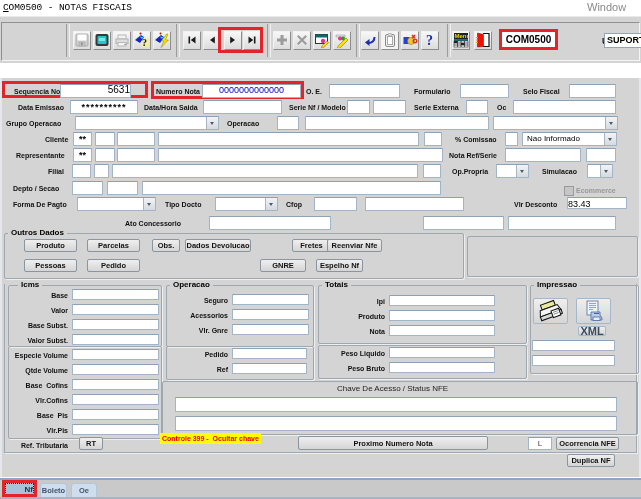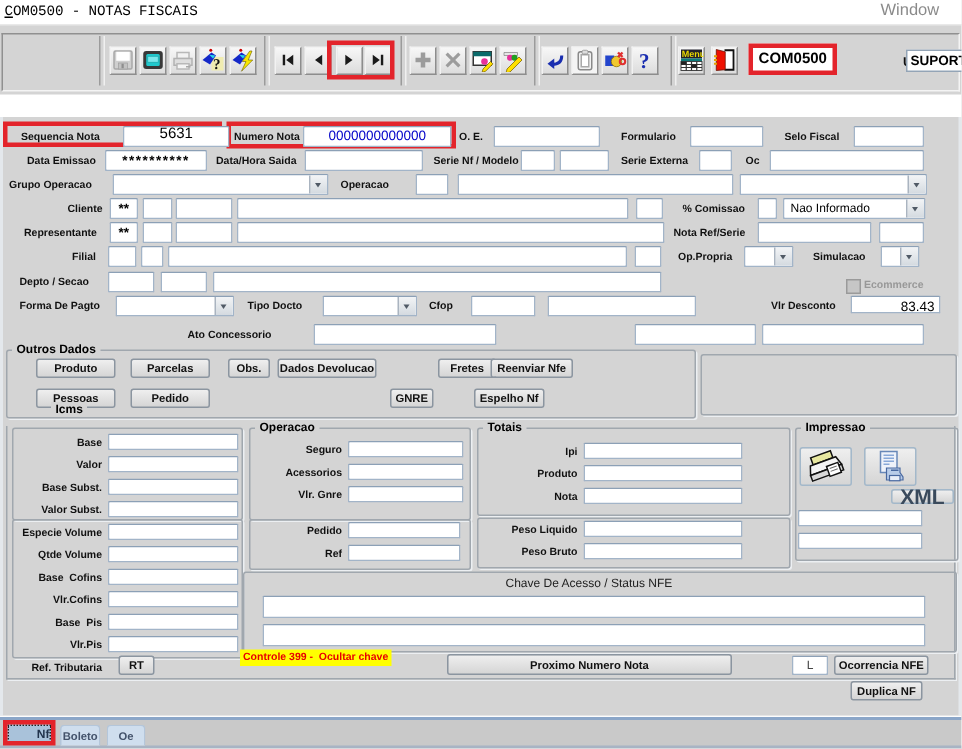--- a/index.html
+++ b/index.html
@@ -184,21 +184,21 @@
 <div class="lbl" style="left:569px;top:36px;font-size:8.5px;padding-left:33px;">Usuario</div>
 <div class="abs" style="left:604px;top:33px;width:41px;height:13px;background:#fff;border:1px solid #93a4b6;overflow:hidden;font-size:9px;font-weight:bold;line-height:13px;padding-left:2px;">SUPORTE</div>
 
 
 <div class="abs" style="left:0;top:78px;width:641px;height:400px;background:#d4d4d4;border-left:2px solid #e4e8ec;border-right:2px solid #e4e8ec;box-sizing:border-box;"></div>
 <div id="form">
 
   <div class="redbox" style="left:2px;top:81px;width:146px;height:17px;"></div>
   <div class="redbox" style="left:151px;top:81px;width:153px;height:18px;"></div>
   <div class="lbl" style="left:14px;top:87px;">Sequencia Nota</div>
-  <div class="fld" style="left:82px;top:84px;width:69px;font-size:10px;text-align:center;line-height:10px;">5631</div>
+  <div class="fld" style="left:60px;top:84px;width:69px;font-size:10px;text-align:right;line-height:10px;">5631</div>
   <div class="lbl" style="left:156px;top:87px;">Numero Nota</div>
   <div class="fld" style="left:202px;top:84px;width:97px;font-size:9px;color:#0000c8;text-align:center;line-height:11px;">0000000000000</div>
   <div class="lbl" style="left:306px;top:87px;">O. E.</div>
   <div class="fld" style="left:329px;top:84px;width:69px;"></div>
   <div class="lbl" style="left:414px;top:87px;">Formulario</div>
   <div class="fld" style="left:460px;top:84px;width:47px;"></div>
   <div class="lbl" style="left:523px;top:87px;">Selo Fiscal</div>
   <div class="fld" style="left:569px;top:84px;width:45px;"></div>
 
   <div class="lbl" style="left:18px;top:103px;">Data Emissao</div>
@@ -269,44 +269,44 @@
         <span class="arr"></span>
       </div>
   <div class="lbl" style="left:165px;top:200px;">Tipo Docto</div>
   <div class="fld dd" style="left:215px;top:197px;width:61px;">
         <span class="arr"></span>
       </div>
   <div class="lbl" style="left:286px;top:200px;">Cfop</div>
   <div class="fld" style="left:314px;top:197px;width:41px;"></div>
   <div class="fld" style="left:365px;top:197px;width:97px;"></div>
   <div class="lbl" style="left:514px;top:200px;">Vlr Desconto</div>
-  <div class="fld" style="left:567px;top:197px;width:60px;font-size:9px;text-align:right;line-height:13px;padding-right:3px;box-sizing:border-box;">83.43</div>
+  <div class="fld" style="left:567px;top:197px;width:60px;font-size:9px;text-align:left;line-height:13px;padding-right:3px;box-sizing:border-box;">83.43</div>
 
   <div class="lbl" style="left:125px;top:219px;">Ato Concessorio</div>
   <div class="fld" style="left:209px;top:216px;width:120px;"></div>
   <div class="fld" style="left:423px;top:216px;width:79px;"></div>
   <div class="fld" style="left:508px;top:216px;width:106px;"></div>
 
   <div class="grp" style="left:4px;top:233px;width:458px;height:44px;"></div>
   <div class="glab" style="left:8px;top:228px;">Outros Dados</div>
   <div class="grp" style="left:467px;top:236px;width:169px;height:39px;"></div>
   <div class="btn" style="left:24px;top:239px;width:53px;height:13px;line-height:12px;">Produto</div>
   <div class="btn" style="left:87px;top:239px;width:53px;height:13px;line-height:12px;">Parcelas</div>
   <div class="btn" style="left:152px;top:239px;width:28px;height:13px;line-height:12px;">Obs.</div>
   <div class="btn" style="left:185px;top:239px;width:66px;height:13px;line-height:12px;">Dados Devolucao</div>
   <div class="btn" style="left:260px;top:239px;width:39px;height:13px;line-height:12px;margin-left:32px;">Fretes</div>
   <div class="btn" style="left:327px;top:239px;width:55px;height:13px;line-height:12px;">Reenviar Nfe</div>
   <div class="btn" style="left:24px;top:259px;width:53px;height:13px;line-height:12px;">Pessoas</div>
   <div class="btn" style="left:87px;top:259px;width:53px;height:13px;line-height:12px;">Pedido</div>
-  <div class="btn" style="left:260px;top:259px;width:29px;height:13px;line-height:12px;">GNRE</div>
+  <div class="btn" style="left:260px;top:259px;width:46px;height:13px;line-height:12px;">GNRE</div>
   <div class="btn" style="left:316px;top:259px;width:47px;height:13px;line-height:12px;">Espelho Nf</div>
   <div class="abs" style="left:4px;top:284px;width:633px;height:169px;border:1px solid #a0a7ae;border-top:none;box-shadow:1px 1px 0 #eceff2;box-sizing:border-box;"></div>
 
   <div class="grp" style="left:8px;top:285px;width:152px;height:60px;"></div>
-  <div class="glab" style="left:18px;top:268px;margin-left:16px;">Icms</div>
+  <div class="glab" style="left:18px;top:280px;">Icms</div>
   <div class="rlab" style="left:8px;top:291px;width:60px;">Base</div>
   <div class="fld sf" style="left:72px;top:289px;width:85px;"></div>
   <div class="rlab" style="left:8px;top:306px;width:60px;">Valor</div>
   <div class="fld sf" style="left:72px;top:304px;width:85px;"></div>
   <div class="rlab" style="left:8px;top:321px;width:60px;">Base Subst.</div>
   <div class="fld sf" style="left:72px;top:319px;width:85px;"></div>
   <div class="rlab" style="left:8px;top:336px;width:60px;">Valor Subst.</div>
   <div class="fld sf" style="left:72px;top:334px;width:85px;"></div>
 
   <div class="grp" style="left:8px;top:346px;width:152px;height:91px;"></div>
@@ -368,21 +368,21 @@
       </div>
   <div class="btn" style="left:576px;top:298px;width:35px;height:26px;border-color:#a3b8ca;">
         <svg width="24" height="22" viewBox="0 0 24 22" style="margin:1px auto">
           <rect x="5" y="1" width="11" height="14" fill="#eef2fa" stroke="#6888b8"></rect>
           <path d="M7 3.5h7M7 5.5h7M7 7.5h7M7 9.5h4" stroke="#88a8d8" stroke-width="1"></path>
           <path d="M9 12h9v3l2 3v2H9z" fill="#b8cce8" stroke="#4868a0" stroke-width=".8"></path>
           <rect x="11" y="17" width="7" height="3.5" fill="#e8eef8" stroke="#4868a0" stroke-width=".8"></rect>
           <path d="M12 13.5h5" stroke="#4868a0"></path>
         </svg>
       </div>
-  <div class="btn" style="left:578px;top:326px;width:42px;height:10px;font-size:14px;line-height:9px;border-color:#a3b8ca;color:#3a4a5c;margin-left:16px;">XML</div>
+  <div class="btn" style="left:578px;top:326px;width:28px;height:10px;font-size:11px;line-height:9px;border-color:#a3b8ca;color:#3a4a5c;">XML</div>
   <div class="fld sf" style="left:532px;top:340px;width:81px;"></div>
   <div class="fld sf" style="left:532px;top:355px;width:81px;"></div>
 
   <div class="grp" style="left:162px;top:381px;width:474px;height:52px;"></div>
   <div class="lbl" style="left:337px;top:384px;font-size:8px;font-weight:normal;color:#222;">Chave De Acesso / Status NFE</div>
   <div class="fld" style="left:175px;top:397px;width:440px;height:13px;"></div>
   <div class="fld" style="left:175px;top:416px;width:440px;height:13px;"></div>
 
   <div class="abs" style="left:160px;top:433px;width:101px;height:11px;background:#ffff00;font-size:7px;font-weight:bold;color:#e80000;line-height:11px;padding-left:2px;box-sizing:border-box;white-space:nowrap;">Controle 399 -&nbsp; Ocultar chave</div>
   <div class="btn" style="left:298px;top:436px;width:190px;height:14px;line-height:13px;">Proximo Numero Nota</div>

